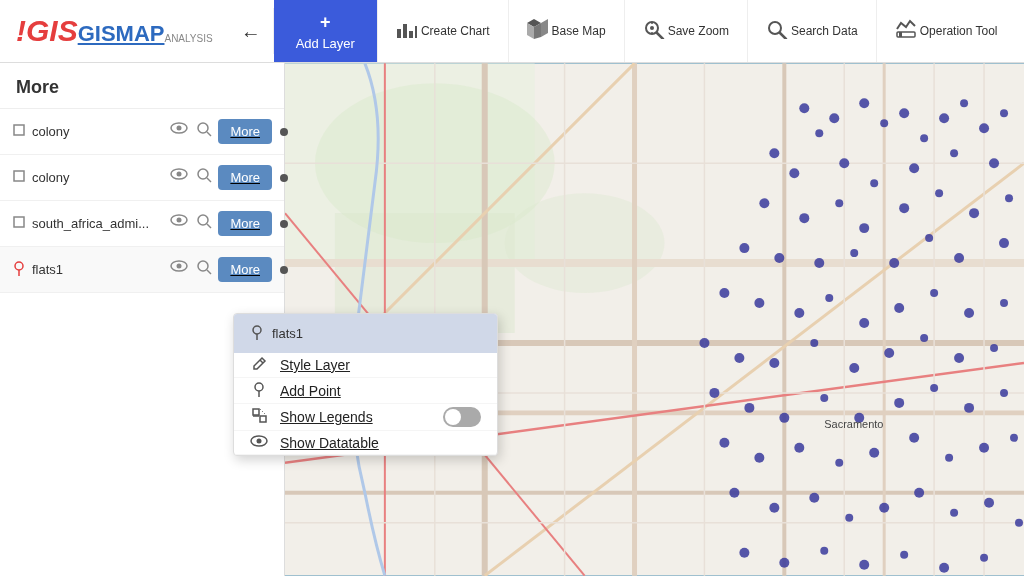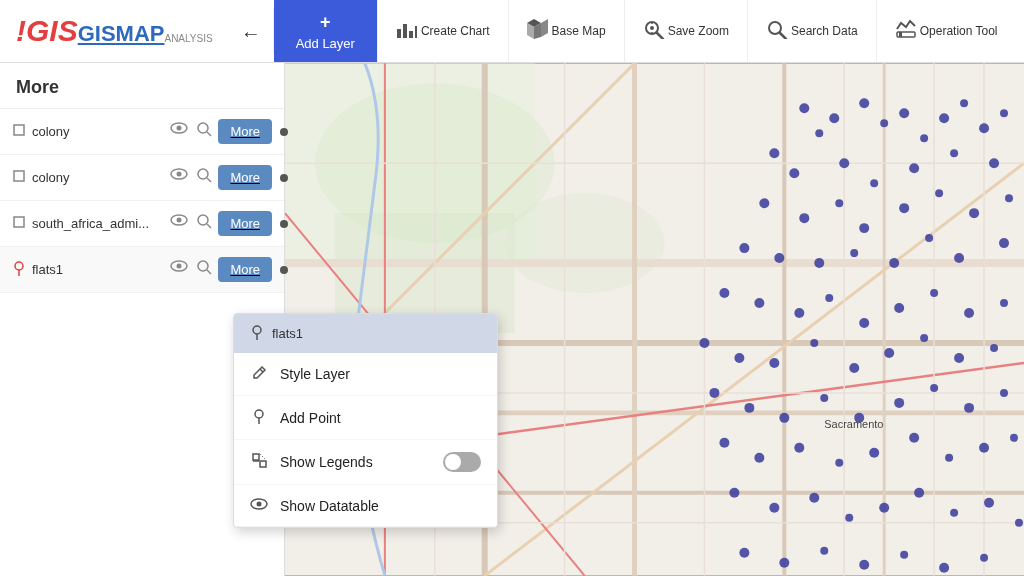--- a/index.html
+++ b/index.html
@@ -163,26 +163,27 @@
       font-size: 13px;
       color: #333;
       display: flex;
       align-items: center;
       gap: 8px;
     }
     .context-menu-header .pin-icon { color: #555; }
     .context-menu-item {
       display: flex;
       align-items: center;
-      padding: 12px 16px;
+      padding: 3px 16px;
       font-size: 14px;
       color: #222;
       cursor: pointer;
       gap: 12px;
       border-bottom: 1px solid #f5f5f5;
+      text-decoration: underline;
     }
     .context-menu-item .menu-icon { color: #555; font-size: 15px; width: 18px; text-align: center; }
     .context-menu-item .menu-label { flex: 1; }
     .toggle-switch {
       width: 38px;
       height: 20px;
       background: #aaa;
       border-radius: 10px;
       position: relative;
       cursor: pointer;

